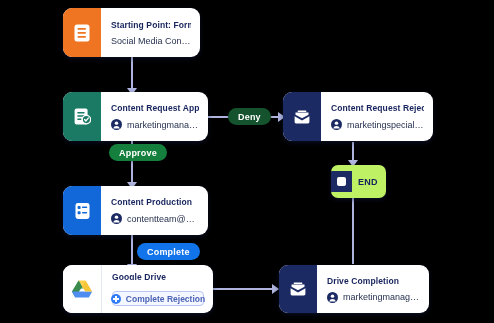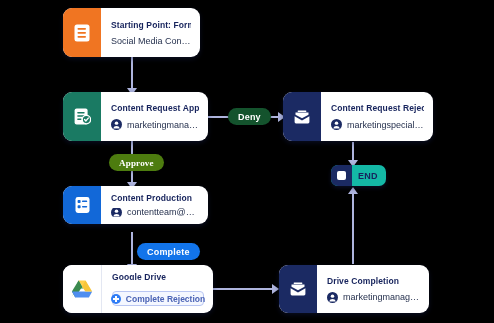--- a/index.html
+++ b/index.html
@@ -103,25 +103,25 @@
     letter-spacing: .2px;
     white-space: nowrap;
     box-shadow: 0 1px 3px rgba(0,0,0,.35);
   }
 
   
   .end-node {
     position: absolute;
     display: flex;
     align-items: center;
-    background: #14b8a6;
+    background: #bef264;
     border-radius: 7px;
     overflow: hidden;
     box-shadow: 0 2px 4px rgba(20,28,70,.5);
-    height: 21px;
+    height: 33px;
   }
   .end-icon {
     width: 21px; height: 21px;
     flex: 0 0 21px;
     background: #1b2a63;
     display: flex;
     align-items: center;
     justify-content: center;
   }
   .end-square {
@@ -249,21 +249,21 @@
         <svg class="avatar-icon" width="11" height="11" viewBox="0 0 12 12" aria-hidden="true">
           <circle cx="6" cy="6" r="6" fill="#1b2a63"></circle>
           <circle cx="6" cy="4.5" r="1.9" fill="#ffffff"></circle>
           <path d="M2.3 10.4a3.9 3.9 0 0 1 7.4 0z" fill="#ffffff"></path>
         </svg>
         <span class="node-sub-text">marketingspecialist@...</span>
       </div>
     </div>
   </div>
 
-  <div class="node" style="left:63px; top:186px; width:145px; height:38px;">
+  <div class="node" style="left:63px; top:186px; width:145px; height:49px;">
     <div class="node-icon" style="background:#1268d8;">
       <svg width="17" height="18" viewBox="0 0 17 18" aria-hidden="true">
         <rect x="1.5" y="1" width="14" height="16" rx="2.4" fill="#ffffff"></rect>
         <rect x="3.6" y="4" width="3" height="3" rx="0.8" fill="#1268d8"></rect>
         <rect x="3.6" y="9.3" width="3" height="3" rx="0.8" fill="#1268d8"></rect>
         <rect x="8" y="4.6" width="5.2" height="1.5" rx="0.7" fill="#1268d8"></rect>
         <rect x="8" y="9.9" width="5.2" height="1.5" rx="0.7" fill="#1268d8"></rect>
       </svg>
     </div>
     <div class="node-body">
@@ -314,21 +314,21 @@
           <circle cx="6" cy="4.5" r="1.9" fill="#ffffff"></circle>
           <path d="M2.3 10.4a3.9 3.9 0 0 1 7.4 0z" fill="#ffffff"></path>
         </svg>
         <span class="node-sub-text">marketingmanager@e...</span>
       </div>
     </div>
   </div>
 
   <div class="pill" style="left:228px; top:108px; background:#14532d;">Deny</div>
 
-  <div class="pill" style="left:109px; top:154px; background:#4d7c0f;font-family:Liberation Serif, serif;">Approve</div>
+  <div class="pill" style="left:109px; top:144px; background:#15803d;">Approve</div>
 
   <div class="pill" style="left:109px; top:243px; background:#1274ea;margin-left:28px;">Complete</div>
 
   <div class="end-node" style="left:331px; top:165px;">
     <div class="end-icon">
       <div class="end-square"></div>
     </div>
     <div class="end-label">END</div>
   </div>
 

